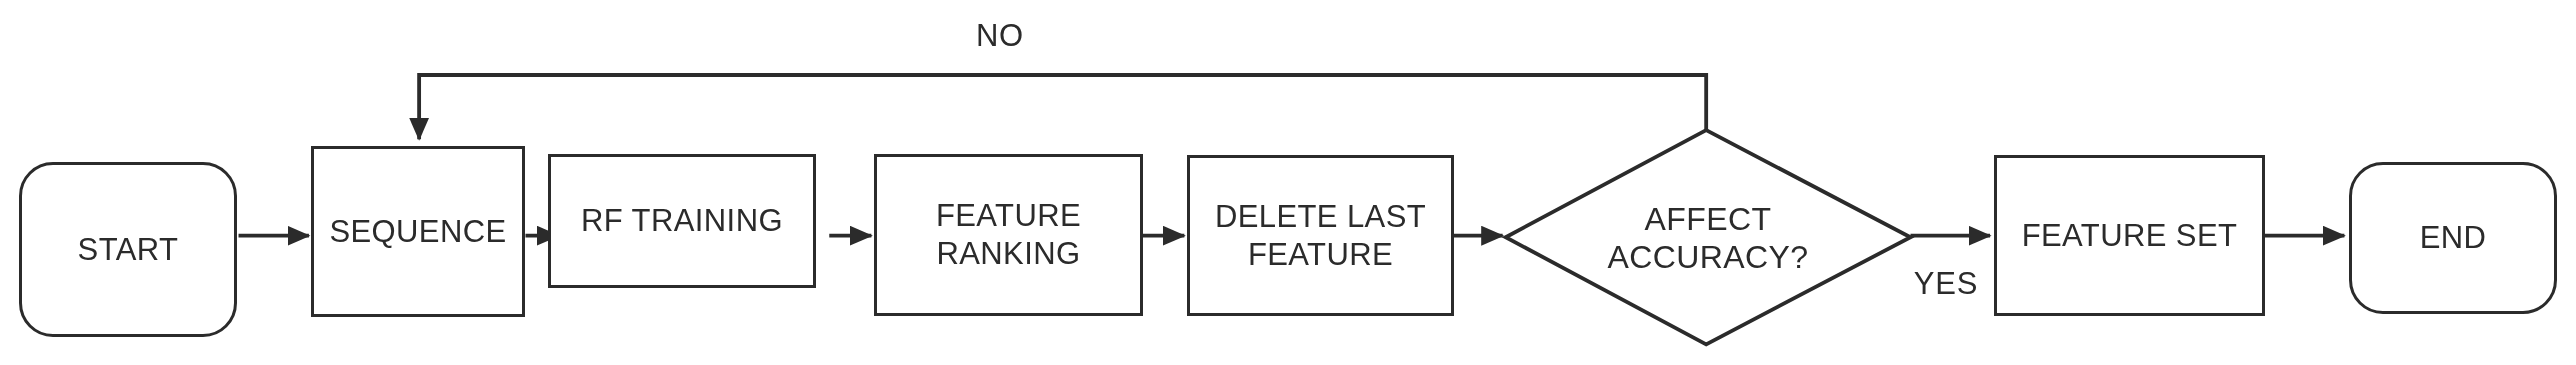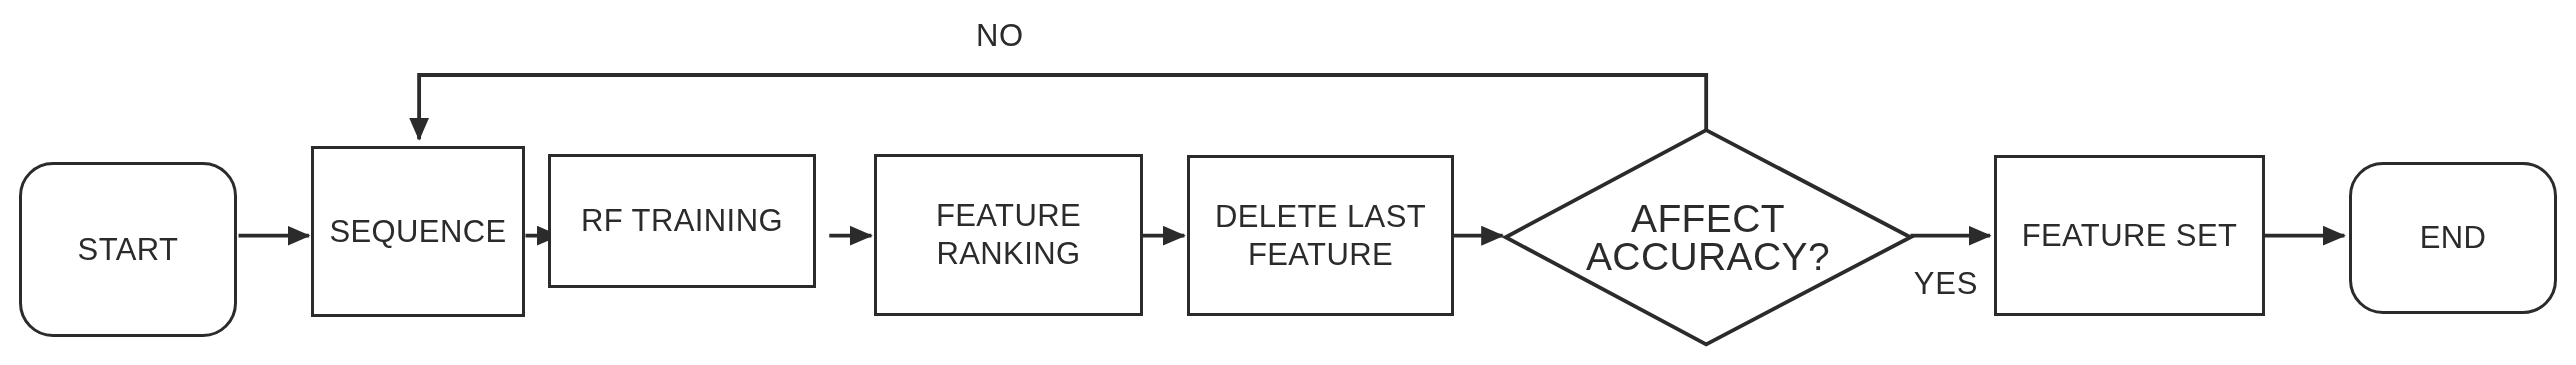--- a/index.html
+++ b/index.html
@@ -42,21 +42,21 @@
   .node-end     { left: 2349px; top: 162px; width: 208px; height: 152px; justify-content: center; }
   .decision-label {
     position: absolute;
     left: 1555px; top: 180px;
     width: 306px; height: 115px;
     display: flex;
     flex-direction: column;
     align-items: center;
     justify-content: center;
     text-align: center;
-    font-size: 39px;
+    font-size: 32px;
     line-height: 38px;
     letter-spacing: 0.4px;
     color: #2b2b2b;
   }
   .edge-label {
     position: absolute;
     font-size: 31px;
     line-height: 37px;
     letter-spacing: 0.8px;
     color: #2b2b2b;

